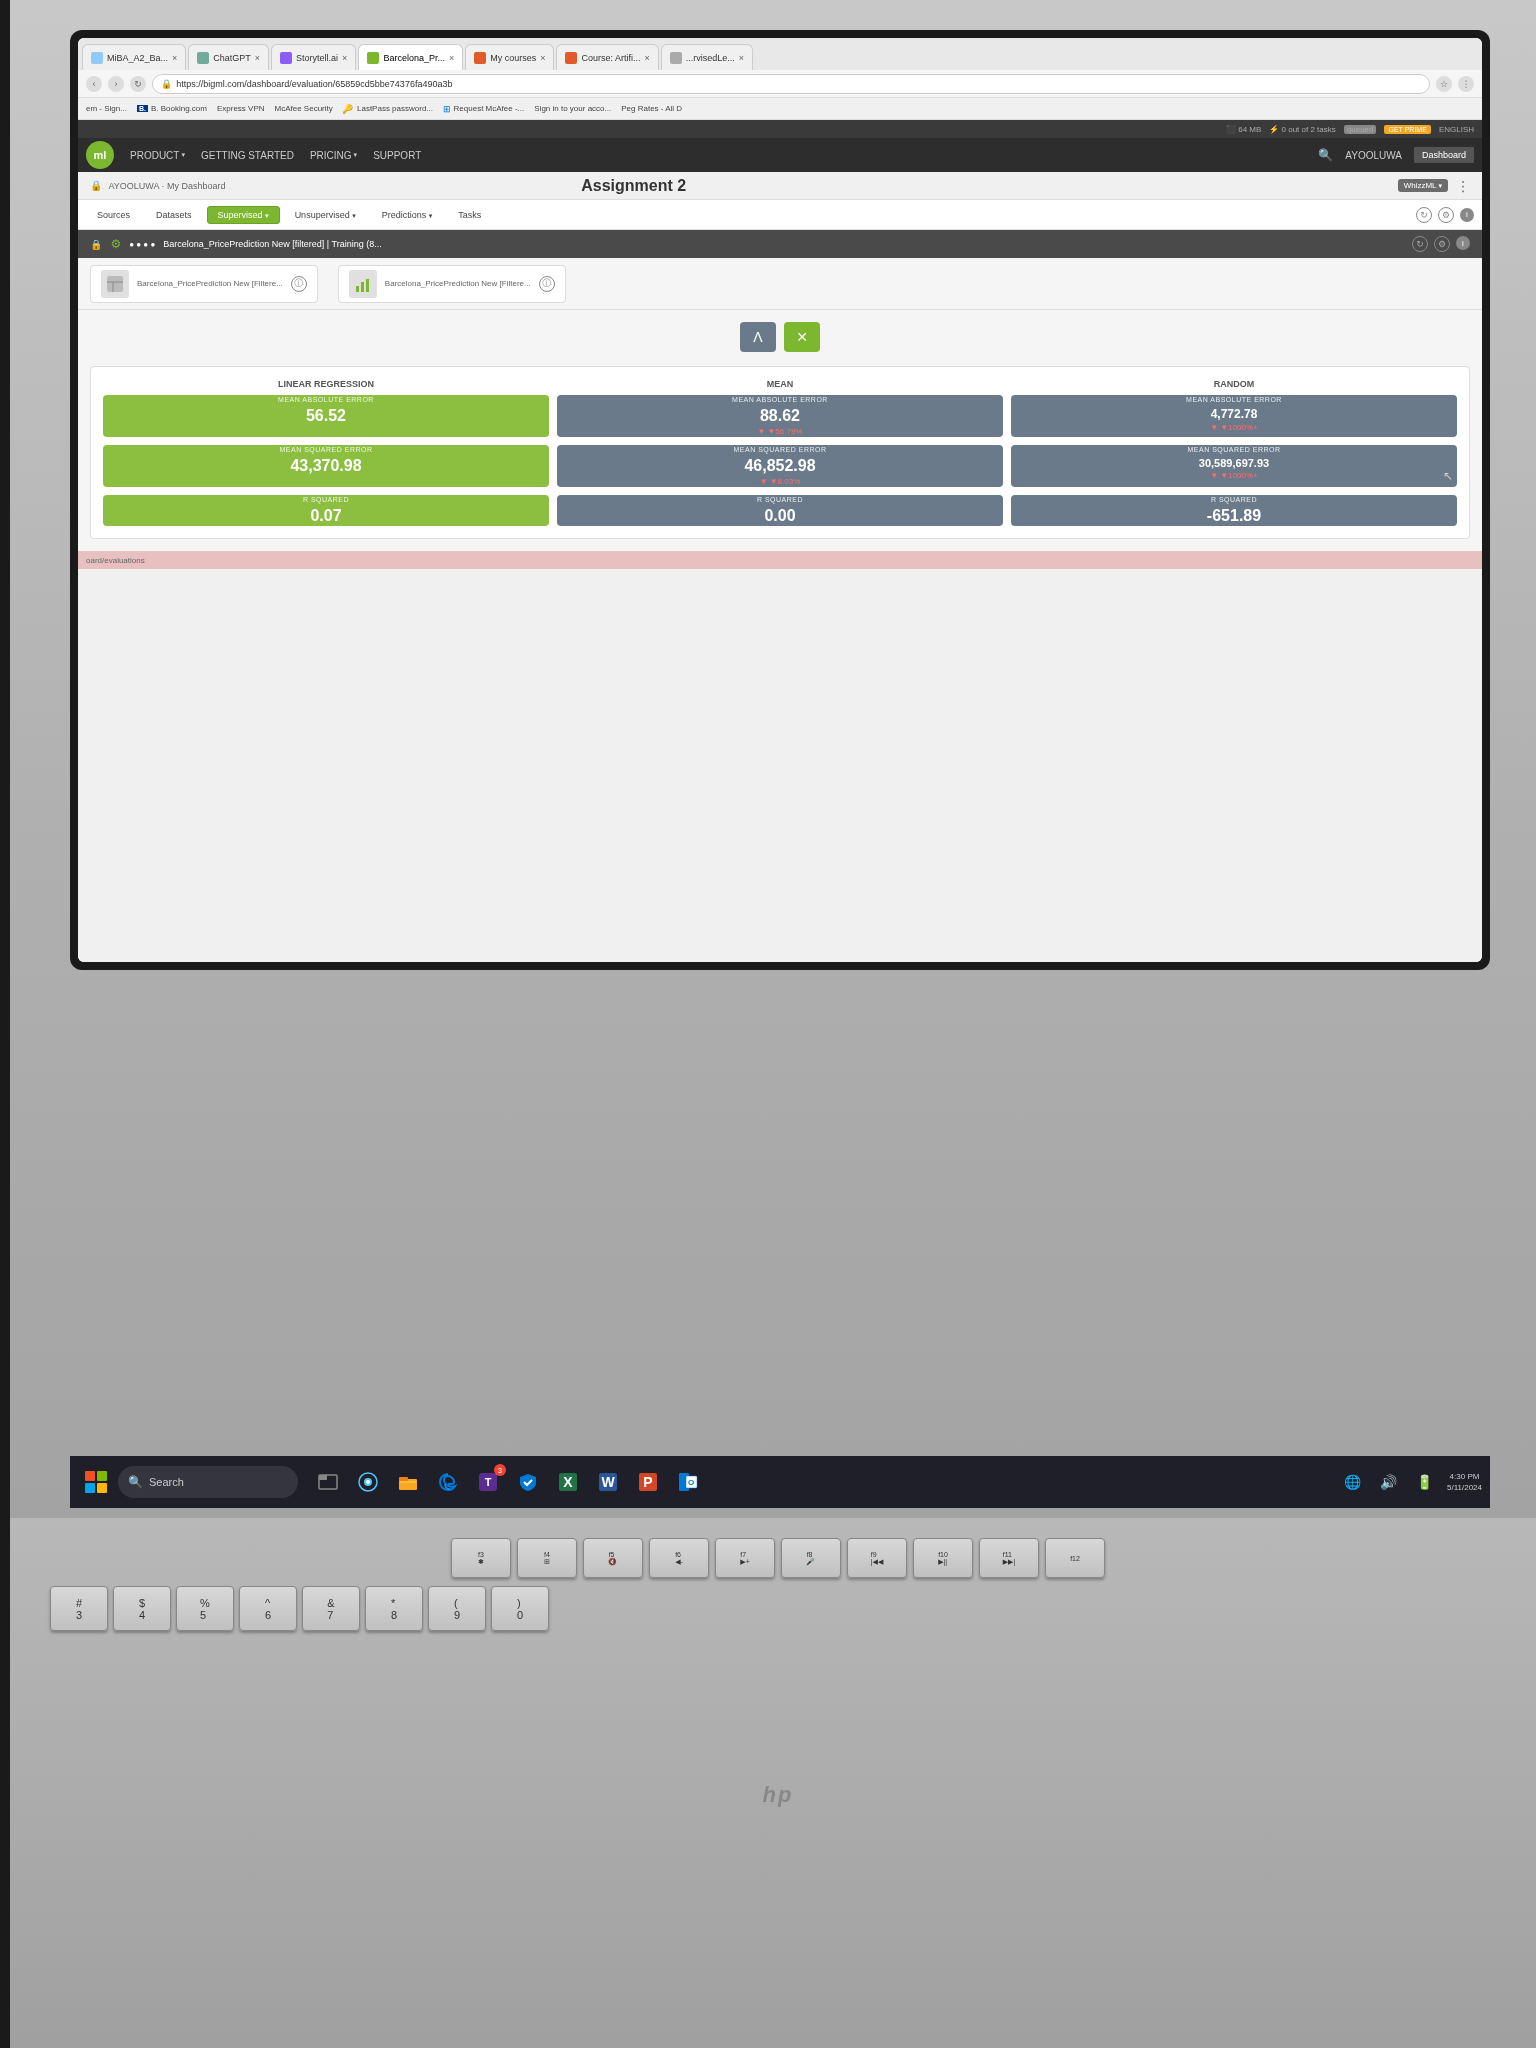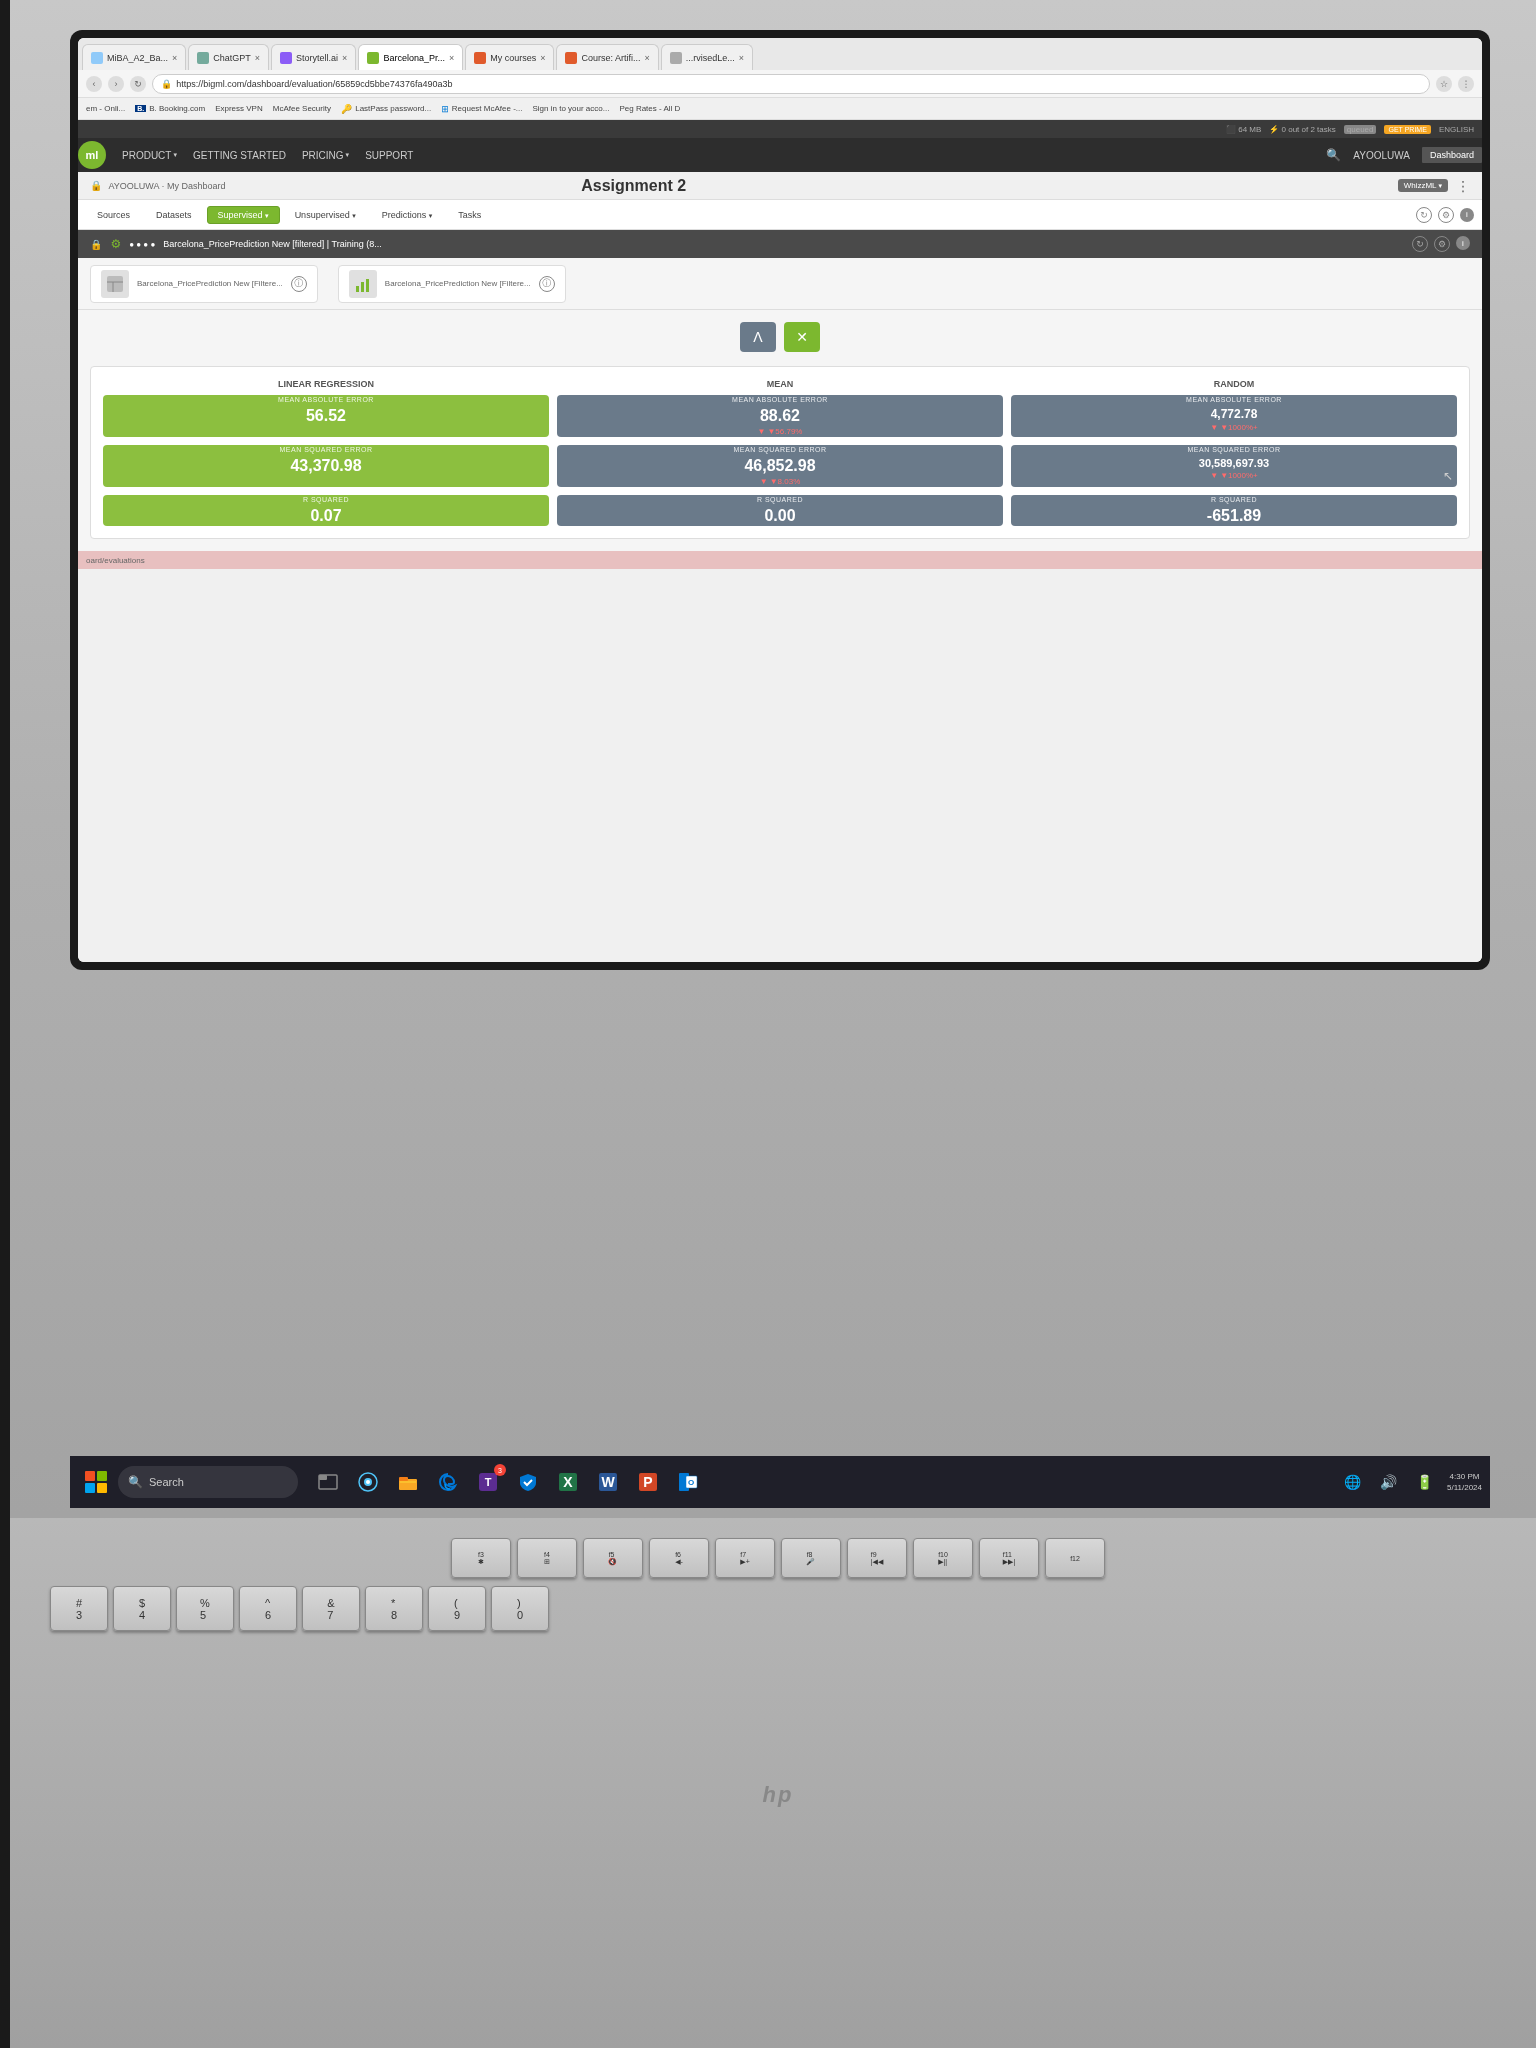--- a/index.html
+++ b/index.html
@@ -156,21 +156,21 @@
       background: #f0f0f0;
       overflow: hidden;
     }
 
     
     .bigml-topnav {
       height: 34px;
       background: #2d2d2d;
       display: flex;
       align-items: center;
-      padding: 0 0;
+      padding: 0 8px;
       gap: 16px;
       color: #ccc;
       font-size: 10px;
     }
 
     .bigml-logo {
       width: 28px;
       height: 28px;
       background: #7cb82f;
       border-radius: 50%;
@@ -648,21 +648,21 @@
         <div class="address-bar">
           <span style="color:#4caf50;margin-right:4px;font-size:9px;">🔒</span>
           <span style="font-size:9px;">https://bigml.com/dashboard/evaluation/65859cd5bbe74376fa490a3b</span>
         </div>
         <div class="nav-btn">☆</div>
         <div class="nav-btn">⋮</div>
       </div>
 
       <div class="bookmarks-bar">
         <div class="bookmark-item">
-          <span>em - Onli...</span>
+          <span>em - Sign...</span>
         </div>
         <div class="bookmark-item">
           <span style="background:#003580;color:white;padding:0 2px;font-size:7px;font-weight:bold;">B.</span>
           <span>B. Booking.com</span>
         </div>
         <div class="bookmark-item">
           <span>Express VPN</span>
         </div>
         <div class="bookmark-item">
           <span>McAfee Security</span>

